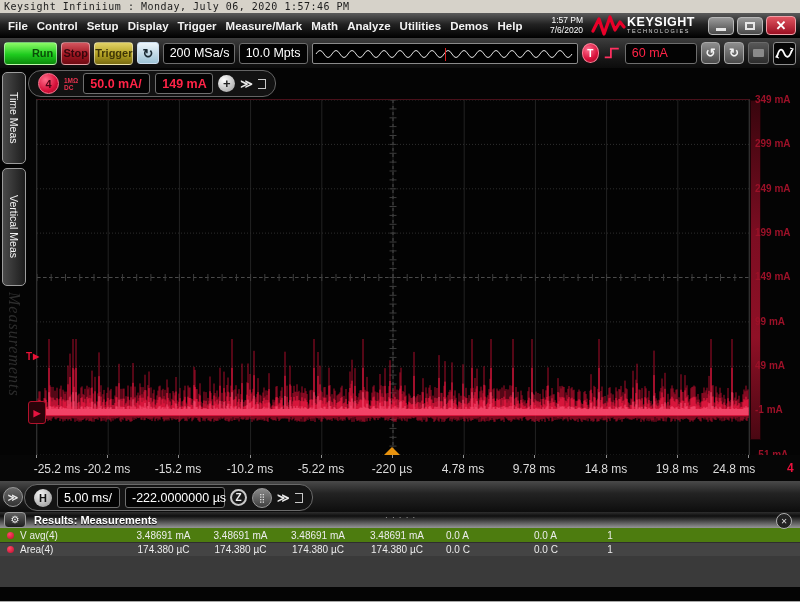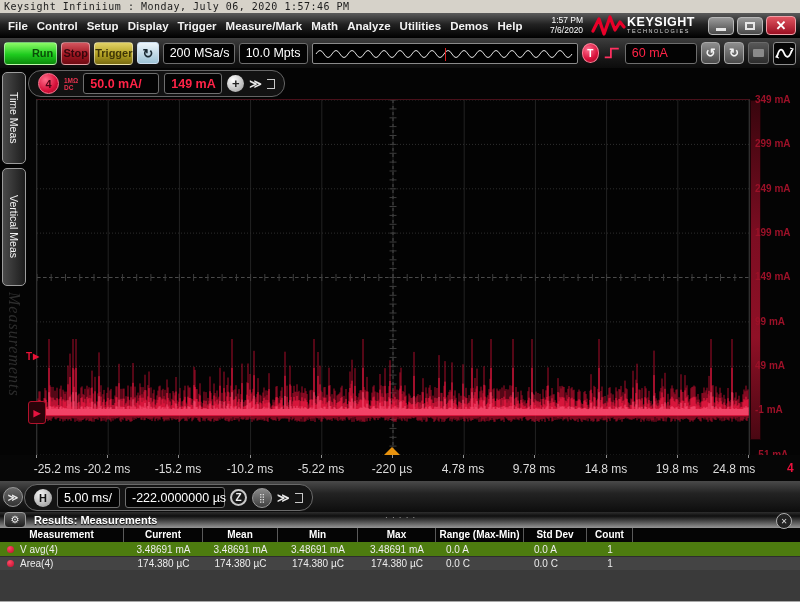--- a/index.html
+++ b/index.html
@@ -210,21 +210,21 @@
       </svg>
     </div>
   </div>
 
   <div class="chan-group">
     <div class="c4">4</div>
     <div class="imp">
       <div>1MΩ</div>
       <div>DC</div>
     </div>
-    <div class="field redfield" style="width:76px;font-weight:bold">50.0 mA/</div>
+    <div class="field redfield" style="width:67px;font-weight:bold">50.0 mA/</div>
     <div class="field redfield" style="width:58px;font-weight:bold">149 mA</div>
     <div class="pluscirc">+</div>
     <div class="chev">≫</div>
     <div class="dock"></div>
   </div>
 
   <div class="vtab" style="top:72px;height:92px">Time Meas</div>
   <div class="vtab" style="top:168px;height:118px">Vertical Meas</div>
   <div class="watermark">Measurements</div>
 
@@ -285,31 +285,20 @@
     </div>
   </div>
 
   <div class="results">
     <div class="res-titlebar">
       <div class="gearbtn">⚙</div>
       <div class="res-title">Results: Measurements</div>
       <div class="dragdots">· · · · ·</div>
       <div class="res-close">✕</div>
     </div>
-    <div class="res-header">
-      <div class="hcell" style="width:124px">Measurement</div>
-      <div class="hcell" style="width:79px">Current</div>
-      <div class="hcell" style="width:75px">Mean</div>
-      <div class="hcell" style="width:80px">Min</div>
-      <div class="hcell" style="width:78px">Max</div>
-      <div class="hcell" style="width:88px">Range (Max-Min)</div>
-      <div class="hcell" style="width:63px">Std Dev</div>
-      <div class="hcell" style="width:46px">Count</div>
-      <div class="hcell" style="flex:1"></div>
-    </div>
     <div class="res-row row1">
       <div class="cell namecell" style="width:124px">
           <span class="reddot"></span>
           <span>V avg(4)</span>
         </div>
       <div class="cell" style="width:79px">3.48691 mA</div>
       <div class="cell" style="width:75px">3.48691 mA</div>
       <div class="cell" style="width:80px">3.48691 mA</div>
       <div class="cell" style="width:78px">3.48691 mA</div>
       <div class="cell left" style="width:88px">0.0 A</div>

